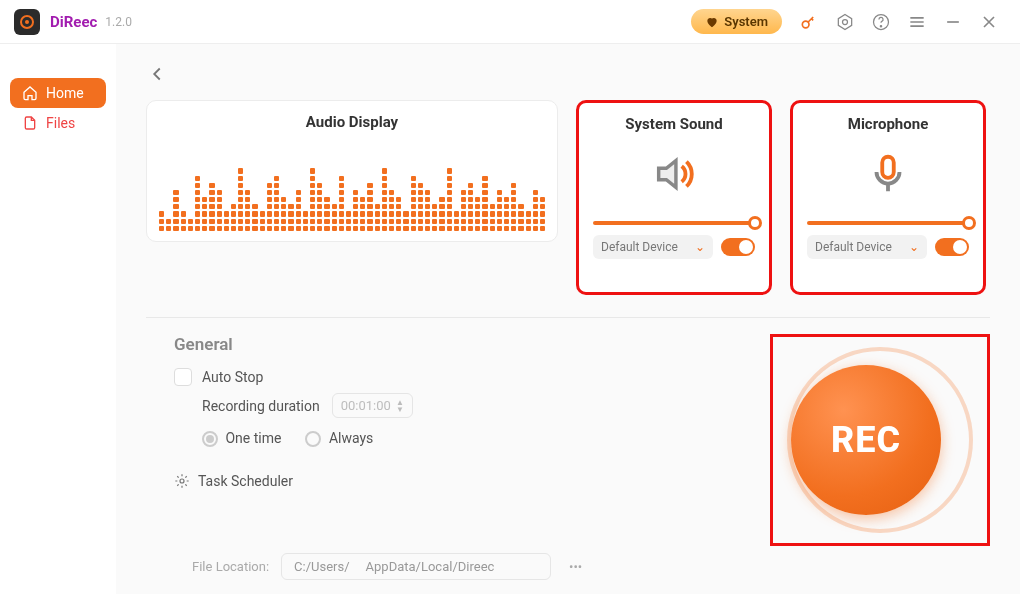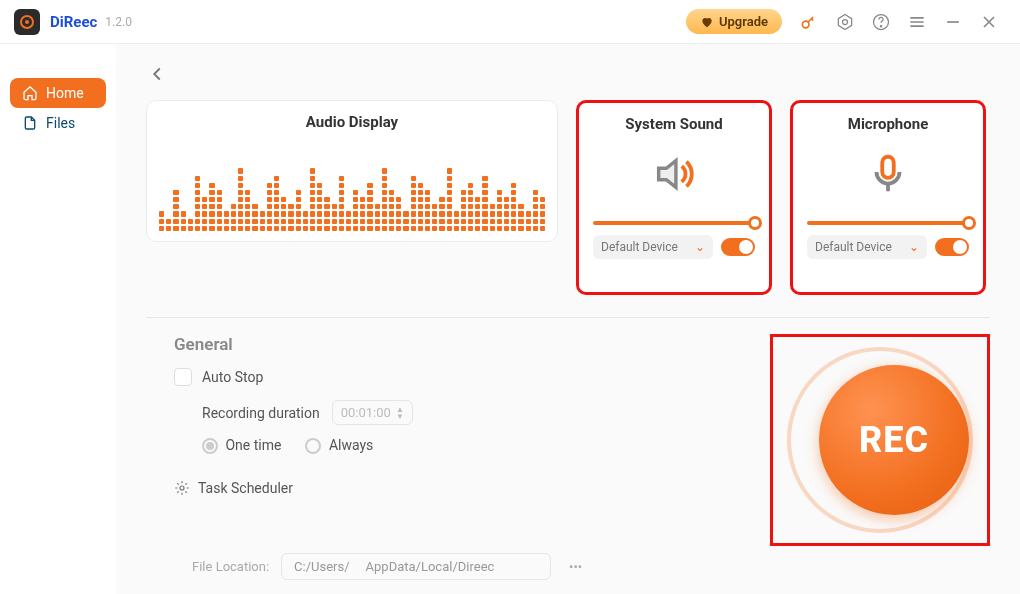--- a/index.html
+++ b/index.html
@@ -2,33 +2,33 @@
 <html><head>
 <meta charset="utf-8">
 <style>
 * { box-sizing: border-box; margin: 0; padding: 0; font-family: -apple-system, BlinkMacSystemFont, "Segoe UI", Roboto, Arial, sans-serif; }
 body { width: 1020px; height: 594px; background: #fff; overflow: hidden; position: relative; }
 
 
 .titlebar { height: 44px; display: flex; align-items: center; padding: 0 20px 0 14px; border-bottom: 1px solid #eee; }
 .logo { width: 26px; height: 26px; background: #2b2b2b; border-radius: 6px; display: flex; align-items: center; justify-content: center; margin-right: 10px; }
 .logo svg { width: 16px; height: 16px; }
-.app-name { font-weight: 700; font-size: 15px; color: #1d4ed8; margin-right: 8px; }
+.app-name { font-weight: 700; font-size: 15px; color: #a21caf; margin-right: 8px; }
 .app-version { font-size: 12px; color: #aaa; }
 .titlebar-spacer { flex: 1; }
 .upgrade-btn { background: linear-gradient(180deg,#ffd58f,#ffb84d); border: none; border-radius: 16px; padding: 5px 14px; font-size: 13px; font-weight: 600; color: #5a3600; display: flex; align-items: center; gap: 5px; cursor: pointer; margin-right: 16px; }
 .title-icons { display: flex; align-items: center; gap: 14px; }
 .title-icon { width: 22px; height: 22px; display: flex; align-items: center; justify-content: center; color: #888; cursor: pointer; }
 .title-icon svg { width: 20px; height: 20px; }
 .key-icon-wrap svg { stroke: #f26f1f; }
 
 
 .layout { display: flex; height: calc(100% - 44px); }
 .sidebar { width: 116px; padding: 34px 10px; }
-.nav-item { display: flex; align-items: center; gap: 8px; padding: 7px 12px; border-radius: 8px; font-size: 14px; color: #0c4a6e; cursor: pointer; }
+.nav-item { display: flex; align-items: center; gap: 8px; padding: 7px 12px; border-radius: 8px; font-size: 14px; color: #ef4444; cursor: pointer; }
 .nav-item.active { background: #f26f1f; color: #fff; }
 .nav-item svg { width: 16px; height: 16px; }
 .main { flex: 1; background: #fafafa; padding: 18px 30px 10px 30px; position: relative; }
 
 .back-row { height: 28px; display: flex; align-items: center; margin-bottom: 10px; }
 .back-btn { color: #777; cursor: pointer; }
 .back-btn svg { width: 22px; height: 22px; }
 
 .panels { display: flex; gap: 18px; }
 .panel { background: #fff; border: 1px solid #ececec; border-radius: 10px; padding: 12px 14px; }
@@ -48,34 +48,34 @@
 
 .equalizer { position: absolute; bottom: 10px; left: 12px; right: 12px; height: 120px; display: flex; align-items: flex-end; gap: 2px; }
 .eq-col { display: flex; flex-direction: column; justify-content: flex-end; gap: 2px; flex:1; }
 .eq-block { background: #f26f1f; width: 100%; aspect-ratio: 1/1; border-radius: 1px; }
 
 .divider { height: 1px; background: #e8e8e8; margin: 22px 0 16px 0; }
 
 .lower { display: flex; }
 .general { flex: 1; padding-left: 28px; }
 .general h3 { color: #888; font-size: 17px; font-weight: 600; margin-bottom: 14px; }
-.checkbox-row { display: flex; align-items: center; gap: 10px; margin-bottom: 14px; color: #555; font-size: 14px; }
+.checkbox-row { display: flex; align-items: center; gap: 10px; margin-bottom: 7px; color: #555; font-size: 14px; }
 .checkbox { width: 18px; height: 18px; border: 1px solid #ddd; border-radius: 4px; background: #fff; cursor: pointer; }
 .indent { padding-left: 28px; }
 .duration-row { display: flex; align-items: center; gap: 12px; margin-bottom: 12px; color: #555; font-size: 14px; }
 .stepper { display: flex; align-items: center; border: 1px solid #e5e5e5; border-radius: 6px; padding: 4px 8px; color: #bdbdbd; font-size: 13px; gap: 5px; }
 .stepper-arrows { display: flex; flex-direction: column; font-size: 8px; line-height: 7px; color: #bbb; cursor: pointer; }
 .radio-row { display: flex; align-items: flex-start; gap: 24px; margin-bottom: 26px; color: #555; font-size: 14px; }
 .radio { width: 16px; height: 16px; border: 2px solid #ccc; border-radius: 50%; display: inline-flex; align-items: center; justify-content: center; margin-right: 4px; cursor: pointer; vertical-align: middle; }
 .radio.checked::after { content:""; width:8px; height:8px; border-radius:50%; background:#ccc; }
 .scheduler-row { display: flex; align-items: flex-end; gap: 8px; color: #555; font-size: 14px; cursor: pointer; }
 
 
 .rec-wrap { width: 220px; display: flex; align-items: center; justify-content: center; border: 3px solid #e11; padding: 10px; }
-.rec-outer { width: 186px; height: 186px; border-radius: 50%; border: 4px solid rgba(242,111,31,0.25); display:flex; align-items:center; justify-content:flex-end; }
+.rec-outer { width: 186px; height: 186px; border-radius: 50%; border: 4px solid rgba(242,111,31,0.25); display:flex; align-items:center; justify-content:flex-start; }
 .rec-btn { width: 150px; height: 150px; border-radius: 50%; background: radial-gradient(circle at 35% 30%, #ff9251, #f26f1f 60%, #e55f10); display:flex; align-items:center; justify-content:center; color:#fff; font-weight:800; font-size:36px; letter-spacing:1px; cursor:pointer; box-shadow: 0 4px 14px rgba(242,111,31,0.4); }
 
 .fileloc { position: absolute; left: 76px; bottom: 14px; display: flex; align-items: center; gap: 12px; font-size: 13px; color: #aaa; }
 .fileloc-path { border: 1px solid #e6e6e6; border-radius: 6px; padding: 5px 12px; min-width: 270px; color: #999; display: flex; align-items: center; gap: 16px; }
 .fileloc-more { color: #aaa; cursor: pointer; padding: 0 6px; }
 </style>
 </head>
 <body>
 
 <div class="titlebar">
@@ -85,21 +85,21 @@
         <circle cx="12" cy="12" r="3" fill="#f26f1f"></circle>
       </svg>
   </div>
   <span class="app-name">DiReec</span>
   <span class="app-version">1.2.0</span>
   <div class="titlebar-spacer"></div>
   <button class="upgrade-btn">
     <svg width="14" height="14" viewBox="0 0 24 24">
         <path d="M12 21s-8-5-8-11a5 5 0 0 1 8-4 5 5 0 0 1 8 4c0 6-8 11-8 11z" fill="#6b3a00"></path>
       </svg>
-    <span>Upgrade</span>
+    <span>System</span>
   </button>
   <div class="title-icons">
     <span class="title-icon key-icon-wrap">
       <svg viewBox="0 0 24 24" fill="none" stroke="currentColor" stroke-width="2">
           <circle cx="8" cy="15" r="4"></circle>
           <path d="M11 12l6-6m-2 2l2 2"></path>
         </svg>
     </span>
     <span class="title-icon">
       <svg viewBox="0 0 24 24" fill="none" stroke="currentColor" stroke-width="1.5">

